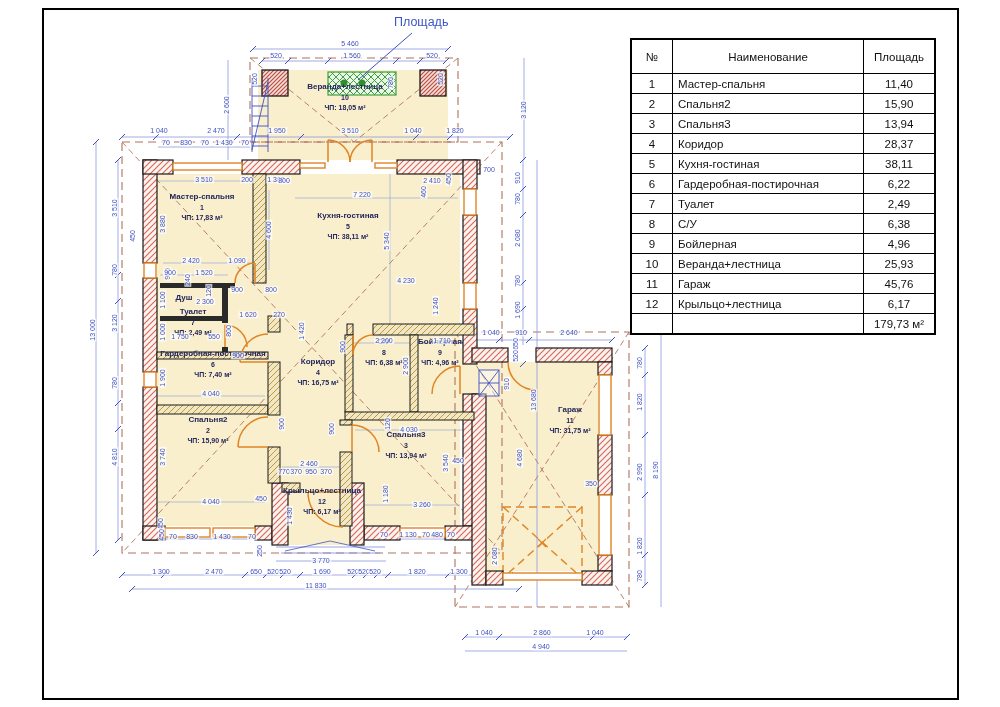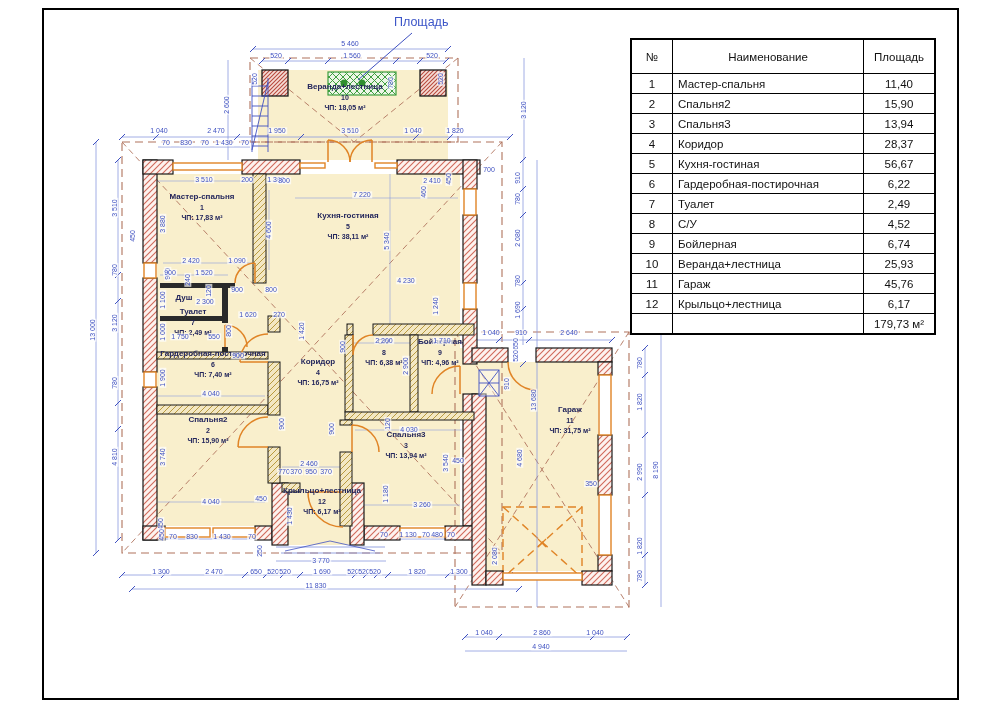--- a/index.html
+++ b/index.html
@@ -438,41 +438,41 @@
           <td class="c-area">13,94</td>
         </tr>
         <tr>
           <td class="c-num">4</td>
           <td class="c-name">Коридор</td>
           <td class="c-area">28,37</td>
         </tr>
         <tr>
           <td class="c-num">5</td>
           <td class="c-name">Кухня-гостиная</td>
-          <td class="c-area">56,67</td>
+          <td class="c-area">38,11</td>
         </tr>
         <tr>
           <td class="c-num">6</td>
           <td class="c-name">Гардеробная-постирочная</td>
           <td class="c-area">6,22</td>
         </tr>
         <tr>
           <td class="c-num">7</td>
           <td class="c-name">Туалет</td>
           <td class="c-area">2,49</td>
         </tr>
         <tr>
           <td class="c-num">8</td>
           <td class="c-name">С/У</td>
-          <td class="c-area">4,52</td>
+          <td class="c-area">6,38</td>
         </tr>
         <tr>
           <td class="c-num">9</td>
           <td class="c-name">Бойлерная</td>
-          <td class="c-area">6,74</td>
+          <td class="c-area">4,96</td>
         </tr>
         <tr>
           <td class="c-num">10</td>
           <td class="c-name">Веранда+лестница</td>
           <td class="c-area">25,93</td>
         </tr>
         <tr>
           <td class="c-num">11</td>
           <td class="c-name">Гараж</td>
           <td class="c-area">45,76</td>

